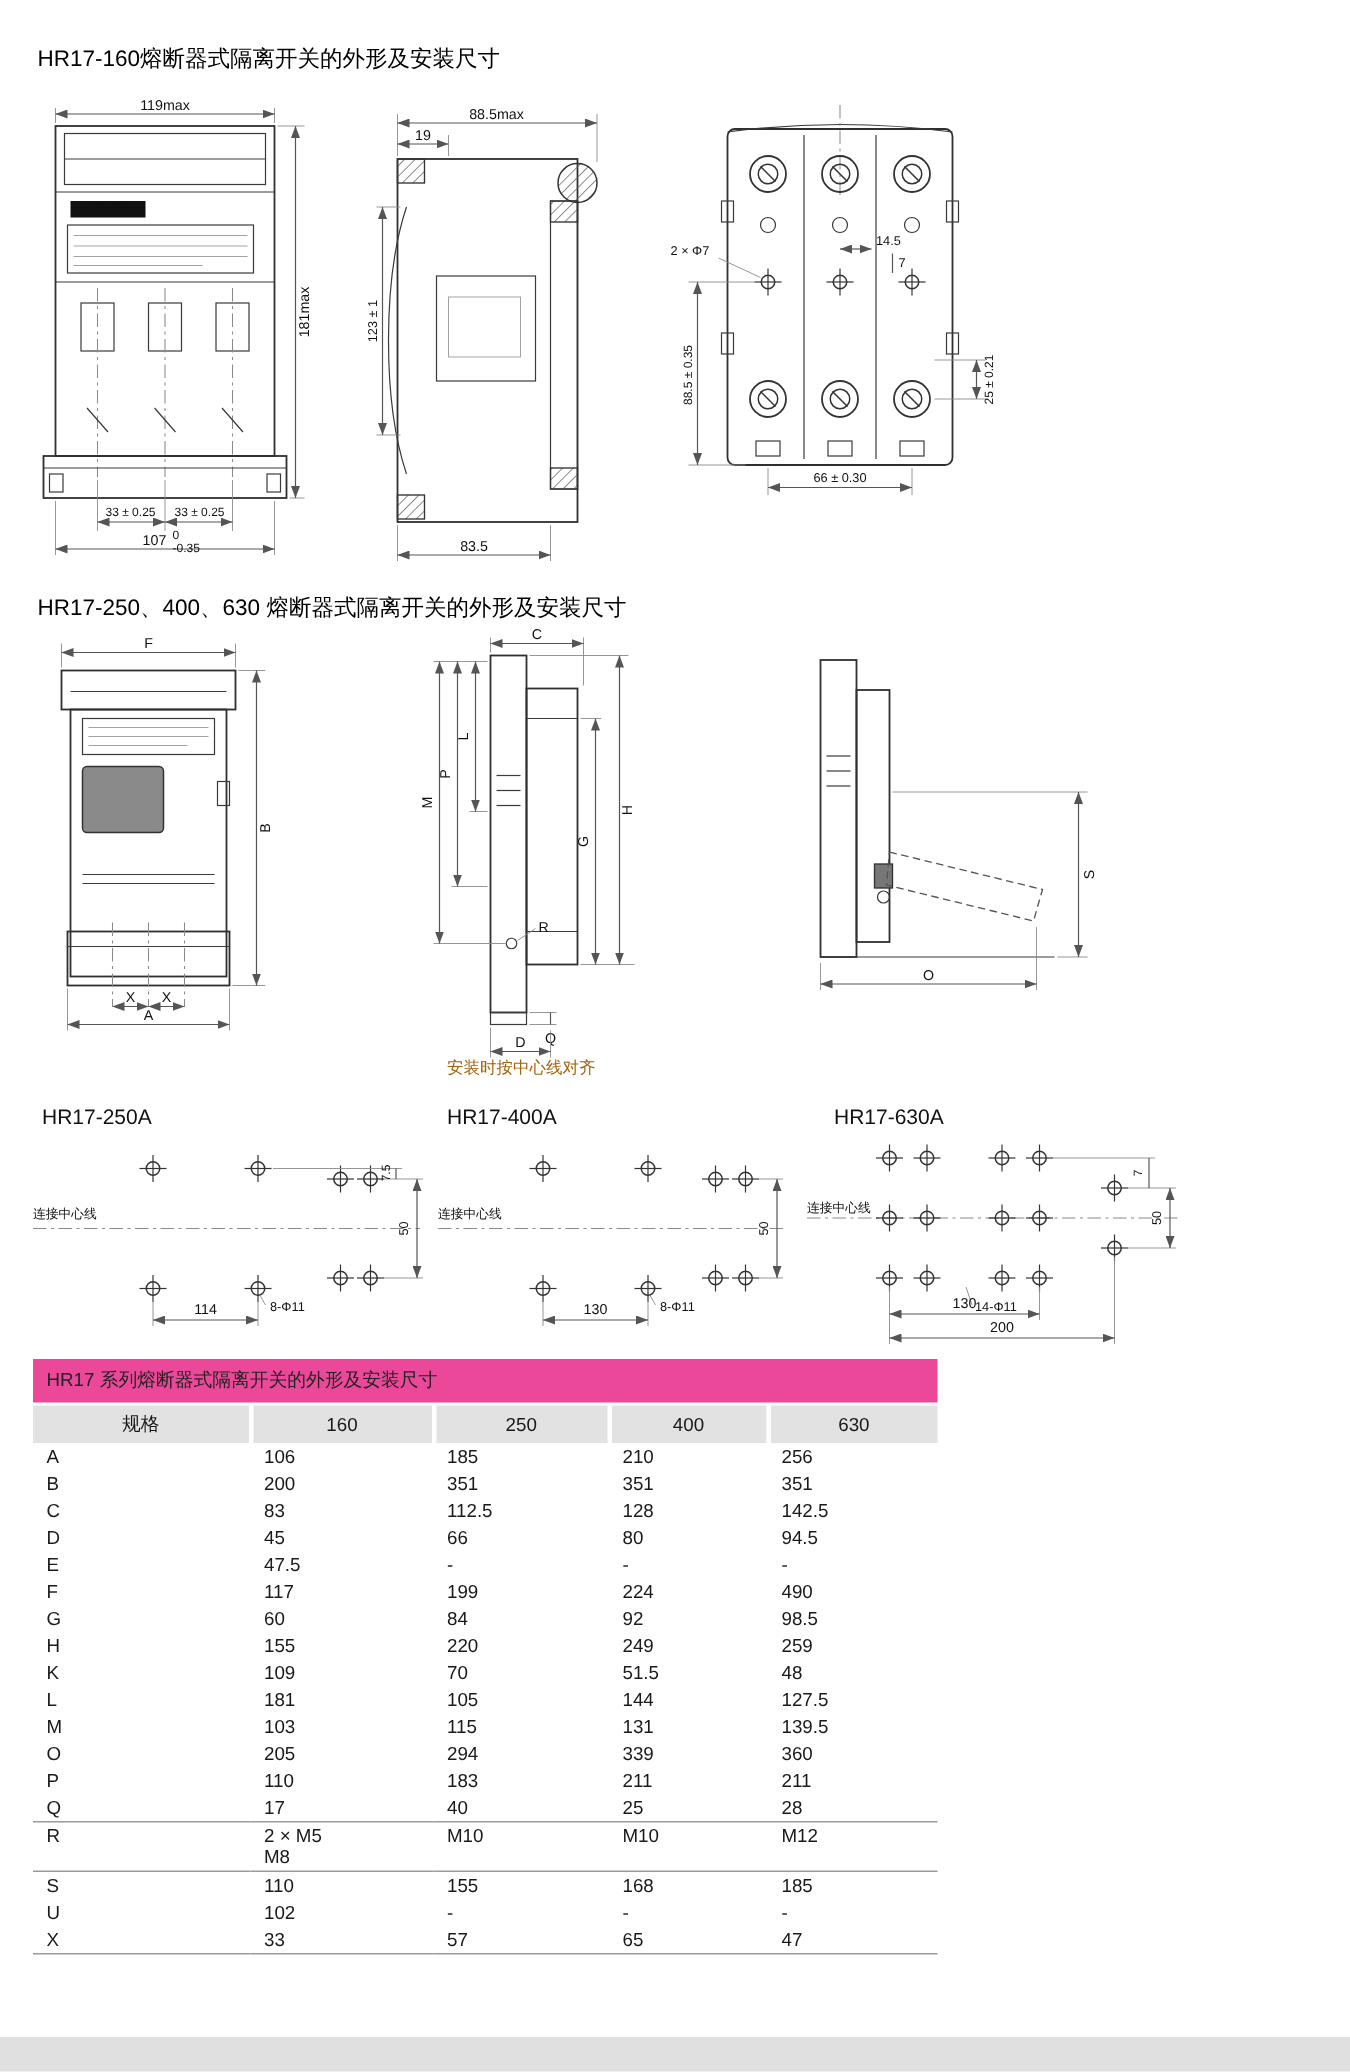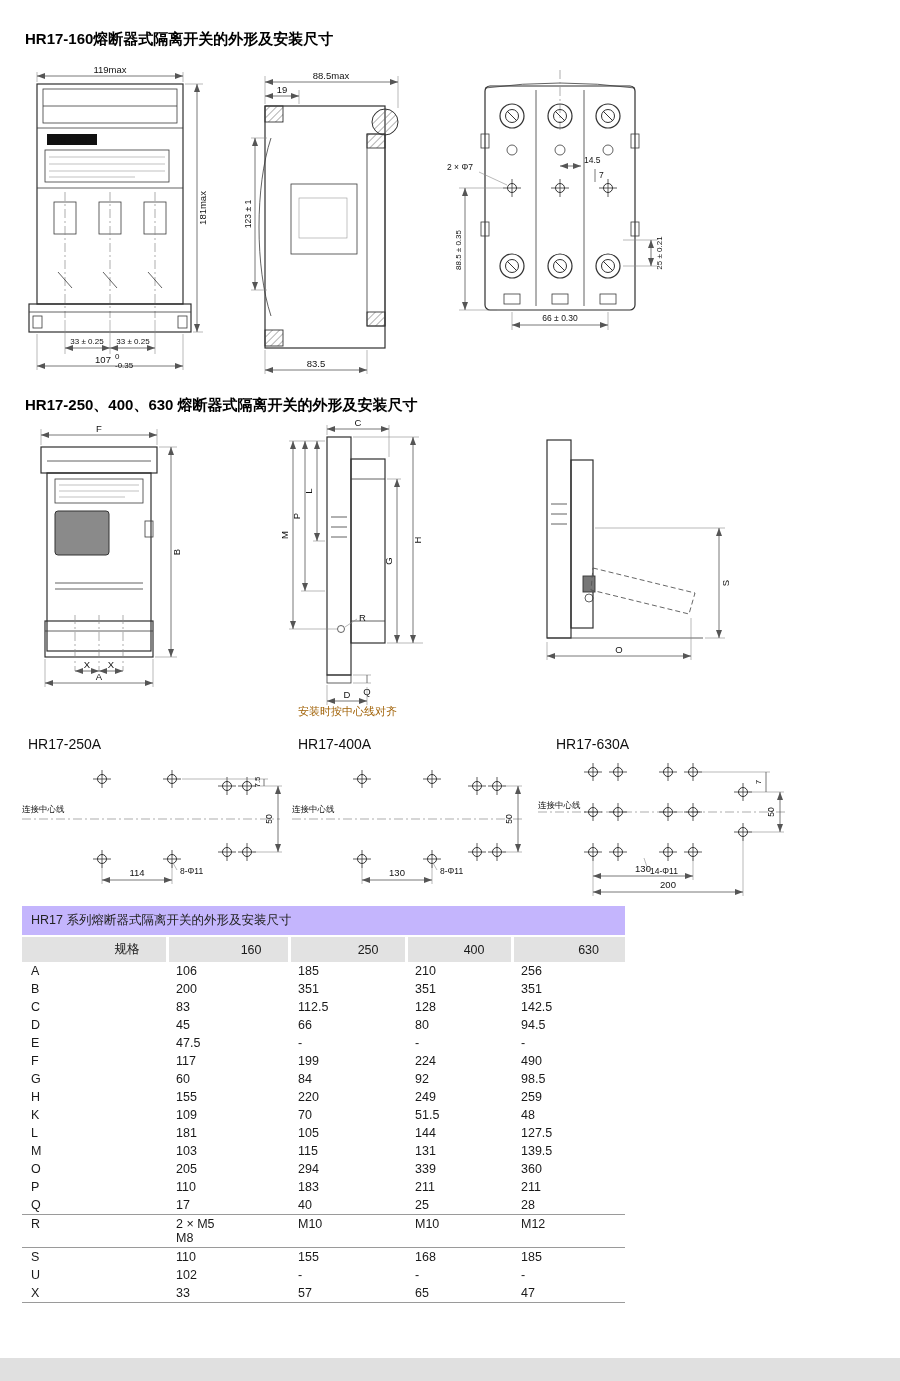--- a/index.html
+++ b/index.html
@@ -1,37 +1,37 @@
 <!DOCTYPE html>
 <html><head>
 <meta charset="utf-8">
 <style>
 *{margin:0;padding:0;box-sizing:border-box}
 html,body{background:#fff}
 body{width:900px;height:1381px;position:relative;overflow:hidden;
      font-family:"Liberation Sans","DejaVu Sans",sans-serif;color:#1a1a1a}
 .abs{position:absolute}
-.sec-title{font-size:15px;font-weight:700;color:#000}
+.sec-title{font-size:15px;font-weight:400;color:#000}
 .sub-title{font-size:14px;color:#111}
 .note{font-size:11px;color:#a16207}
 svg{overflow:visible}
 svg text{font-family:"Liberation Sans","DejaVu Sans",sans-serif;font-size:9.5px;fill:#111}
 svg text.s8{font-size:8px}
 svg text.s85{font-size:8.5px}
 .part{fill:none;stroke:#2f2f2f;stroke-width:1.2}
 .p2{fill:none;stroke:#3a3a3a;stroke-width:.8}
 .thin{fill:none;stroke:#999;stroke-width:.6}
 .dim{fill:none;stroke:#555;stroke-width:.8}
 .ext{fill:none;stroke:#8a8a8a;stroke-width:.6}
 .cl{fill:none;stroke:#8a8a8a;stroke-width:.7;stroke-dasharray:9 3 2 3}
 .dsh{fill:none;stroke:#555;stroke-width:.9;stroke-dasharray:5 3}
 .tablewrap{left:22px;top:906px;width:603px}
-.tcaption{background:#c4b5fd;font-size:12.5px;padding:6px 9px;color:#222}
+.tcaption{background:#ec4899;font-size:12.5px;padding:6px 9px;color:#222}
 table.spec{width:100%;border-collapse:collapse;font-size:12.5px;margin-top:2px}
-.spec th{background:#e2e2e2;font-weight:400;text-align:right;padding:4px 26px;border-left:3px solid #fff}
+.spec th{background:#e2e2e2;font-weight:400;text-align:center;padding:4px 26px;border-left:3px solid #fff}
 .spec th:first-child{border-left:none}
 .spec td{padding:2px 9px;vertical-align:top;white-space:pre-line}
 tr.rt td{border-top:1px solid #9a9a9a}
 tr.rb td{border-bottom:1px solid #9a9a9a}
 .footer-bar{left:0;top:1358px;width:900px;height:23px;background:#e0e0e0}
 </style>
 </head>
 <body>
 
 <svg style="position:absolute;width:0;height:0" aria-hidden="true">

